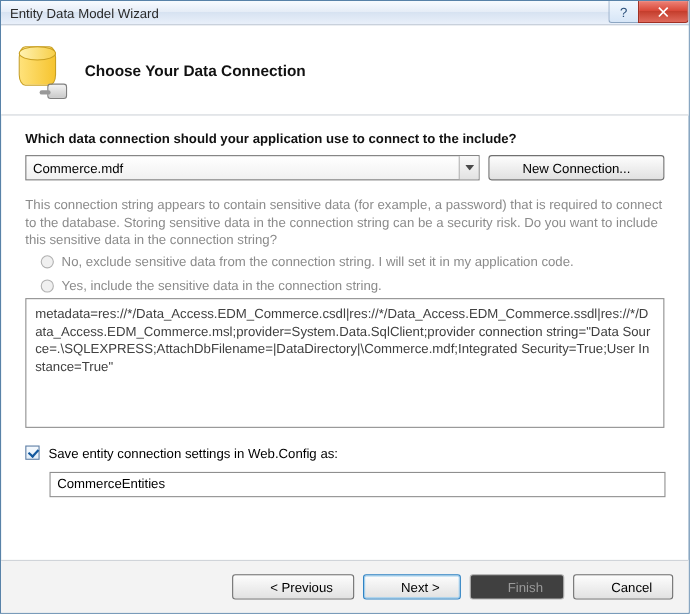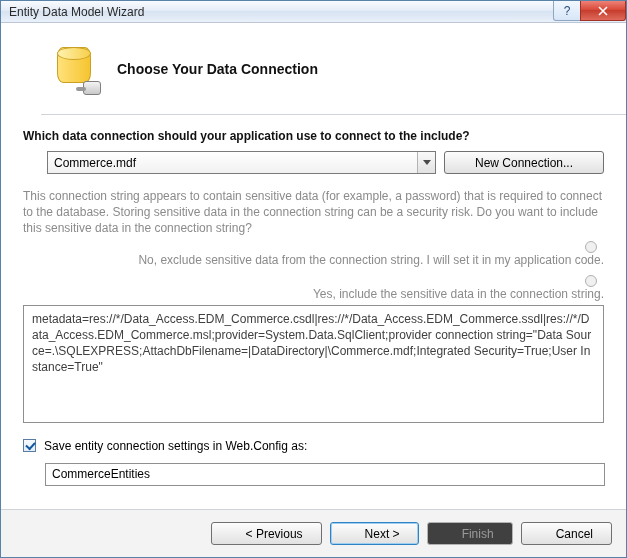--- a/index.html
+++ b/index.html
@@ -6,40 +6,40 @@
     body { margin:0; padding:0; font-family:"Segoe UI",Tahoma,Arial,sans-serif; font-size:12px; background:#fff; color:#000; }
     .wizard-window { width:627px; height:558px; display:flex; flex-direction:column; border:1px solid #5882a8; background:#fff; position:relative; }
     
     .titlebar { height:22px; background:linear-gradient(to bottom,#f8fbff 0%,#e6edf7 45%,#d6e2f1 46%,#e9f0fa 100%); display:flex; align-items:center; border-bottom:1px solid #bcc6d4; position:relative; }
     .title-text { padding-left:8px; color:#2a2a2a; font-size:12px; }
     .win-btns { position:absolute; right:0; top:0; display:flex; }
     .wbtn { width:28px; height:20px; display:flex; align-items:center; justify-content:center; border:1px solid #8da6c2; border-top:none; margin-left:-1px; font-size:12px; }
     .wbtn.help { background:linear-gradient(to bottom,#f1f7fe,#d7e6f7); color:#2a4f7a; border-bottom-left-radius:3px; }
     .wbtn.close { width:46px; background:linear-gradient(to bottom,#ed8277,#d94a3a 45%,#c33b2a 46%,#df6a5c); color:#fff; border:1px solid #a13024; border-top:none; border-bottom-right-radius:3px; font-weight:bold; }
     
-    .header { height:92px; background:#fff; display:flex; align-items:center; padding:0 12px; border-bottom:1px solid #d0d4d9;margin-left:40px; }
+    .header { height:82px; background:#fff; display:flex; align-items:center; padding:0 12px; border-bottom:1px solid #d0d4d9; }
     .db-icon { width:48px; height:48px; position:relative; margin-right:16px; }
     .db-cylinder { position:absolute; left:4px; top:2px; width:34px; height:36px; background:linear-gradient(to right,#ffe27a,#f6c430); border:1px solid #c9a022; border-radius:6px 6px 6px 6px / 10px 10px 10px 10px; }
     .db-cylinder::before { content:""; position:absolute; top:-1px; left:-1px; right:-1px; height:11px; background:linear-gradient(to right,#fff2b0,#f7cf4a); border:1px solid #c9a022; border-radius:50%; }
     .plug { position:absolute; right:0; bottom:-2px; width:18px; height:14px; background:linear-gradient(to bottom,#f3f3f3,#c9c9c9); border:1px solid #7f7f7f; border-radius:3px; }
     .plug::after{content:"";position:absolute;left:-8px;top:5px;width:10px;height:4px;background:#999;border-radius:2px;}
     .header-title { font-size:14px; font-weight:bold; color:#111; }
     
     .body { flex:1; padding:14px 22px 0 22px; display:flex; flex-direction:column; }
     .q-label { font-weight:bold; color:#111; margin-bottom:8px; font-size:12px; }
     .conn-row { display:flex; gap:8px; margin-bottom:10px; }
-    .combo { flex:1; height:23px; border:1px solid #7a7a7a; background:linear-gradient(to bottom,#fff,#f1f1f1); display:flex; align-items:center; padding:0 6px; position:relative; color:#000;margin-left:24px; }
+    .combo { flex:1; height:23px; border:1px solid #7a7a7a; background:linear-gradient(to bottom,#fff,#f1f1f1); display:flex; align-items:center; padding:0 6px; position:relative; color:#000; }
     .combo .arrow { position:absolute; right:0; top:0; bottom:0; width:18px; border-left:1px solid #b3b3b3; display:flex; align-items:center; justify-content:center; background:linear-gradient(to bottom,#fafafa,#e2e2e2); }
     .combo .arrow svg { width:8px; height:5px; }
     .btn { height:23px; padding:0 18px; border:1px solid #707070; background:linear-gradient(to bottom,#fdfdfd,#e1e1e1); border-radius:3px; display:inline-flex; align-items:center; justify-content:center; color:#000; }
     .btn.disabled { color:#9a9a9a; border-color:#b3b3b3; background:#404040; }
     .btn.primary { border:1px solid #2f83c4; box-shadow:inset 0 0 0 1px #9fcff0;text-align:center; }
     .btn.small{min-width:80px;padding-left:34px;}
     .info-para { color:#8b8b8b; line-height:1.35; margin:4px 0 0 0; }
-    .radio-row { display:flex; align-items:flex-end; margin:4px 0 4px 14px; color:#8b8b8b;flex-direction:column; }
+    .radio-row { display:flex; align-items:center; margin:4px 0 4px 14px; color:#8b8b8b; }
     .radio { width:12px; height:12px; border:1px solid #b0b0b0; border-radius:50%; background:#f0f0f0; margin-right:7px; flex:none; }
     .section-label { color:#000; margin:10px 0 4px 0; }
     .conn-string-box { border:1px solid #8f8f8f; background:#fff; height:118px; padding:5px 8px; color:#404040; line-height:1.35; overflow:auto; white-space:pre-wrap; word-break:break-all; font-size:12px;}
     .check-row { display:flex; align-items:center; margin:16px 0 6px 0; }
     .checkbox { width:13px; height:13px; border:1px solid #5a7ca3; background:linear-gradient(to bottom,#f5faff,#e2edf7); margin-right:8px; position:relative; flex:none; }
     .checkbox::after { content:""; position:absolute; left:2px; top:2px; width:7px; height:4px; border-left:2px solid #12589e; border-bottom:2px solid #12589e; transform:rotate(-48deg); }
     .entities-input { margin:4px 0 0 22px; width:560px; height:23px; border:1px solid #8f8f8f; padding:0 6px; font:inherit; display:flex; align-items:center; }
     
     .footer { border-top:1px solid #d0d4d9; padding:12px 14px; display:flex; justify-content:flex-end; gap:8px; background:#f3f3f3; }
     .footer .btn{min-width:86px;}

